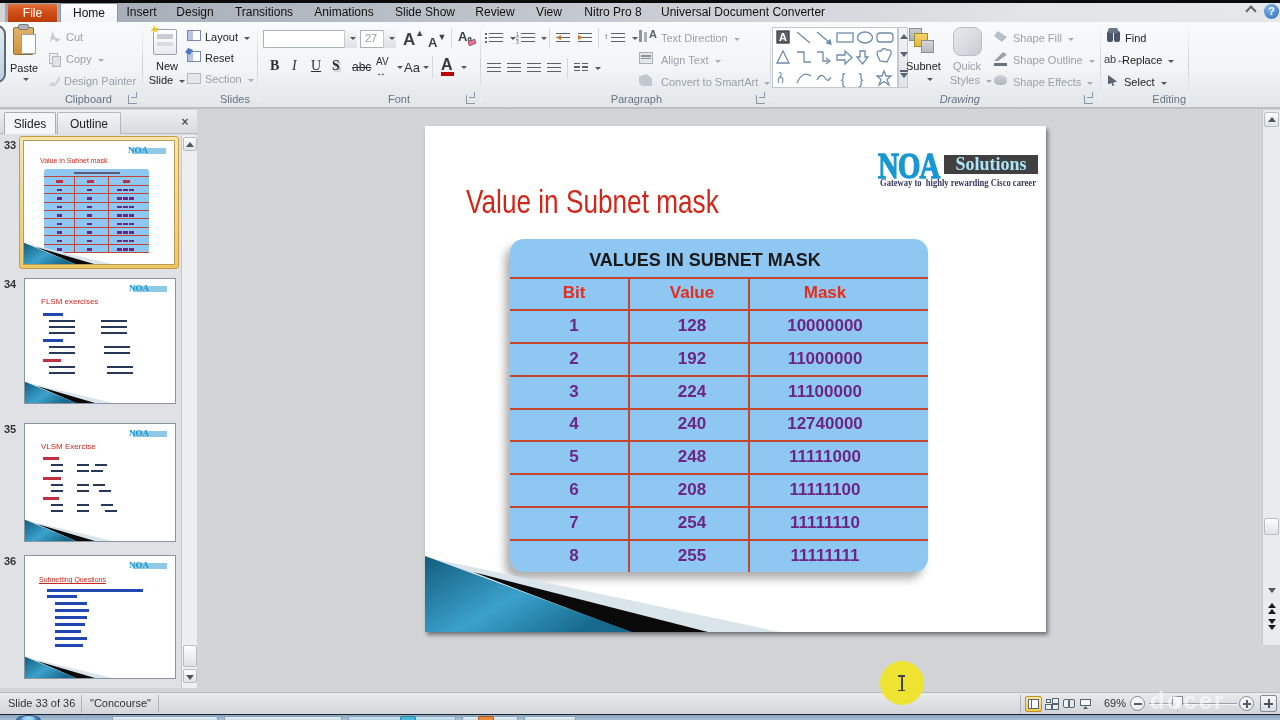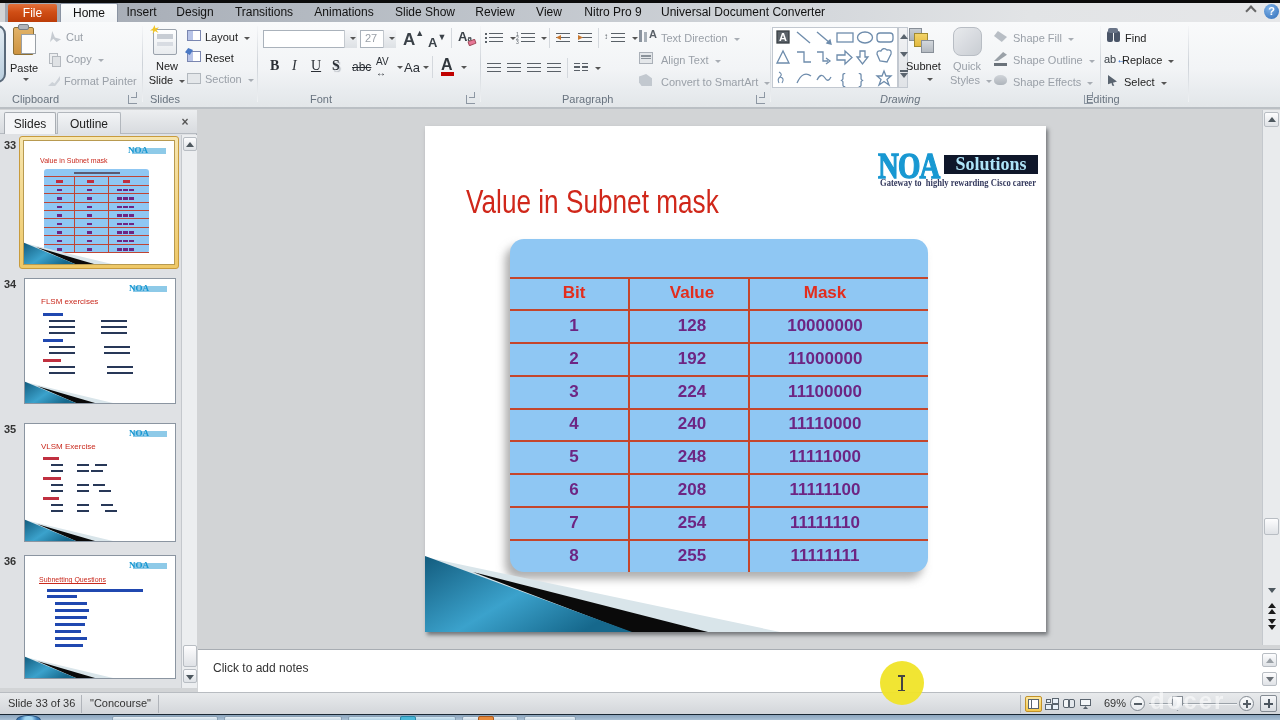--- a/index.html
+++ b/index.html
@@ -13,21 +13,21 @@
 .tab { position:absolute; top:0; height:19px; font-size:12px; color:#111; text-align:center; line-height:19px; white-space:nowrap; }
 #filetab { left:3px; top:1px; width:49px; height:18px; background:linear-gradient(#e2703a,#d04e15 45%,#bc3c08); color:#fff; border-radius:2px 2px 0 0; line-height:18px; }
 #hometab { left:55px; top:0px; width:58px; height:19px; background:linear-gradient(#fbfcfd,#f2f4f6); border:1px solid #8a93a2; border-bottom:none; border-radius:2px 2px 0 0; }
 #ribbonchev { left:1243px; top:5px; width:16px; height:11px; }
 #helpbtn { left:1264px; top:4px; width:15px; height:15px; border-radius:50%; background:radial-gradient(circle at 35% 30%,#7fb2e8,#2e6cb8); color:#fff; font-size:11px; font-weight:bold; text-align:center; line-height:15px; }
 
 
 #ribbon { left:0; top:22px; width:1280px; height:86px; background:linear-gradient(180deg,#f9fafb 0%,#f2f4f6 55%,#e9ecef 80%,#e2e6e9 100%); border-bottom:1px solid #c0c4c9; }
 #ribbon:after { content:""; position:absolute; left:0; bottom:-2px; width:100%; height:2px; background:#babfc4; }
 .gsep { position:absolute; top:4px; width:1px; height:76px; background:linear-gradient(#f5f6f8,#cdd2d8 50%,#f0f2f4); }
-.glabel { position:absolute; top:71px; height:14px; font-size:11px; color:#68737f; text-align:left; width:100px; }
+.glabel { position:absolute; top:71px; height:14px; font-size:11px; color:#68737f; text-align:right; width:100px; }
 .launcher { position:absolute; width:9px; height:9px; border-left:1px solid #8d97a3; border-bottom:1px solid #8d97a3; }
 .launcher:after { content:""; position:absolute; left:2px; top:-3px; width:5px; height:5px; border-right:1px solid #8d97a3; border-bottom:1px solid #8d97a3; }
 .btxt { position:absolute; font-size:11px; color:#222; white-space:nowrap; }
 .gtxt { position:absolute; font-size:11px; color:#9aa0a8; white-space:nowrap; }
 .darr { display:inline-block; width:0; height:0; border-left:3px solid transparent; border-right:3px solid transparent; border-top:3px solid #555; vertical-align:middle; margin-left:3px; }
 .garr { border-top-color:#a8adb4; }
 .lines { width:14px; height:10px; background:repeating-linear-gradient(180deg,#5a6168 0 1.5px,transparent 1.5px 4px); }
 
 
 #panel { left:0; top:110px; width:197px; height:578px; background:#dfe1e4; border-right:1px solid #a8adb3; }
@@ -38,21 +38,21 @@
 #pclose { position:absolute; right:5px; top:5px; width:14px; height:14px; color:#555; font-size:12px; line-height:14px; text-align:center; font-weight:bold; }
 .thumbnum { position:absolute; left:4px; font-size:11px; font-weight:bold; color:#333; }
 .thumb { position:absolute; left:24px; width:152px; background:#fff; border:1px solid #8b95a1; }
 .tred { position:absolute; color:#c9281c; white-space:nowrap; }
 .minibar { position:absolute; background:#1b9ad2; }
 
 
 #slide { left:425px; top:126px; width:621px; height:506px; background:#fff; box-shadow:2px 3px 4px rgba(90,94,98,0.8); }
 #stitle { position:absolute; left:41px; top:56px; font-size:34px; color:#d0271a; transform:scaleX(0.77); transform-origin:left center; white-space:nowrap; }
 #logo-noa { position:absolute; left:453px; top:19px; font-family:"Liberation Serif",serif; font-weight:bold; font-size:36px; color:#1898d2; -webkit-text-stroke:1.3px #1898d2; letter-spacing:-1px; transform:scaleX(0.80); transform-origin:left top; }
-#logo-sol { position:absolute; left:519px; top:29px; width:94px; height:19px; background:#0f172a; color:#aee4f8; font-family:"Liberation Serif",serif; font-weight:bold; font-size:18px; text-align:center; line-height:19px; }
+#logo-sol { position:absolute; left:519px; top:29px; width:94px; height:19px; background:#404040; color:#aee4f8; font-family:"Liberation Serif",serif; font-weight:bold; font-size:18px; text-align:center; line-height:19px; }
 #logo-tag { position:absolute; left:455px; top:52px; font-family:"Liberation Serif",serif; font-weight:bold; font-size:9.5px; color:#353a5e; white-space:nowrap; transform:scaleX(0.90); transform-origin:left center; }
 #vtable { position:absolute; left:85px; top:113px; width:418px; height:333px; background:#8fc7f3; border-radius:14px; box-shadow:-5px 7px 9px rgba(110,110,110,0.55); }
 .hline { position:absolute; left:0; width:418px; height:2px; background:#c4462c; }
 .vline { position:absolute; top:38px; width:2px; height:295px; background:#c4462c; }
 .trow { position:absolute; width:100%; font-weight:bold; font-size:17px; }
 .c1 { position:absolute; left:0px; width:118px; text-align:center; padding-left:10px; }
 .c2 { position:absolute; left:118px; width:120px; text-align:center; padding-left:8px; }
 .c3 { position:absolute; left:238px; width:180px; text-align:center; padding-right:26px; }
 .purp { color:#6d2583; }
 
@@ -77,21 +77,21 @@
   <div class="abs" id="tabbar">
     <div id="filetab" class="tab">File</div>
     <div id="hometab" class="tab">Home</div>
     <div class="tab" style="left:118px;width:37px;">Insert</div>
     <div class="tab" style="left:168px;width:44px;">Design</div>
     <div class="tab" style="left:226px;width:66px;">Transitions</div>
     <div class="tab" style="left:306px;width:66px;">Animations</div>
     <div class="tab" style="left:388px;width:64px;">Slide Show</div>
     <div class="tab" style="left:468px;width:44px;">Review</div>
     <div class="tab" style="left:528px;width:32px;">View</div>
-    <div class="tab" style="left:576px;width:64px;">Nitro Pro 9</div>
+    <div class="tab" style="left:576px;width:64px;">Nitro Pro 8</div>
     <div class="tab" style="left:656px;width:158px;">Universal Document Converter</div>
   </div>
   <div class="abs" id="ribbonchev">
       <div style="width:8px;height:8px;border-left:2px solid #666;border-top:2px solid #666;transform:rotate(45deg);margin:2px auto;"></div>
     </div>
   <div class="abs" id="helpbtn">?</div>
 
   
   <div class="abs" style="left:-16px;top:25px;width:22px;height:58px;background:linear-gradient(135deg,#eef4f8,#b9cede);border:2px solid #5a6a7a;border-radius:0 9px 9px 0;z-index:5;"></div>
 
@@ -109,21 +109,21 @@
     <div class="abs" style="left:18px;top:2px;width:11px;height:6px;background:#b0b4ba;border:1px solid #787d84;border-radius:2px;"></div>
     <div class="abs" style="left:21px;top:12px;width:15px;height:20px;background:#fdfdfd;border:1px solid #9aa0a6;"></div>
     <div class="btxt" style="left:10px;top:40px;">Paste</div>
     <div class="abs darr" style="left:20px;top:56px;"></div>
     <div class="abs" style="left:50px;top:9px;width:11px;height:11px;background:#c6cbd1;clip-path:polygon(20% 0,45% 60%,100% 75%,60% 100%,30% 70%,0 100%,10% 55%);"></div>
     <div class="gtxt" style="left:66px;top:9px;">Cut</div>
     <div class="abs" style="left:49px;top:31px;width:9px;height:11px;background:#eceef0;border:1px solid #b4b9bf;"></div>
     <div class="abs" style="left:52px;top:34px;width:9px;height:11px;background:#dfe2e5;border:1px solid #b4b9bf;"></div>
     <div class="gtxt" style="left:66px;top:31px;">Copy <span class="darr garr"></span></div>
     <div class="abs" style="left:48px;top:54px;width:12px;height:10px;background:#cdd2d8;clip-path:polygon(0 100%,35% 60%,55% 75%,100% 0,100% 40%,60% 100%);"></div>
-    <div class="gtxt" style="left:64px;top:53px;">Format Painter</div>
+    <div class="gtxt" style="left:64px;top:53px;">Design Painter</div>
     <div class="glabel" style="left:12px;">Clipboard</div>
     <div class="launcher" style="left:128px;top:73px;"></div>
 
     <div class="abs" style="left:153px;top:7px;width:24px;height:26px;background:linear-gradient(#ffffff,#e8ebee);border:1px solid #9aa2ac;border-radius:2px;"></div>
     <div class="abs" style="left:157px;top:12px;width:16px;height:5px;background:#c8cdd4;"></div>
     <div class="abs" style="left:157px;top:20px;width:16px;height:4px;background:#d8dce2;"></div>
     <div class="abs" style="left:150px;top:3px;width:9px;height:9px;background:#f0c52a;clip-path:polygon(50% 0,60% 35%,100% 25%,72% 55%,95% 90%,55% 68%,30% 100%,35% 62%,0 60%,32% 40%);"></div>
     <div class="btxt" style="left:146px;top:38px;width:42px;text-align:center;">New</div>
     <div class="btxt" style="left:146px;top:52px;width:42px;text-align:center;">Slide <span class="darr"></span></div>
     <div class="abs" style="left:187px;top:8px;width:14px;height:11px;background:#fff;border:1px solid #7a86b0;"></div>
@@ -379,20 +379,21 @@
       </defs>
     </svg>
 
   
   <div class="abs" id="slide">
     <div id="stitle">Value in Subnet mask</div>
     <div id="logo-noa">NOA</div>
     <div id="logo-sol">Solutions</div>
     <div id="logo-tag">Gateway to&nbsp; highly rewarding Cisco career</div>
     <div id="vtable">
+      <div class="trow" style="top:11px;left:-14px;text-align:center;font-size:18px;color:#1a1a1a;">VALUES IN SUBNET MASK</div>
       <div class="hline" style="top:38px;"></div>
       <div class="trow" style="top:44px;color:#e32d1d;">
           <span class="c1">Bit</span>
           <span class="c2">Value</span>
           <span class="c3">Mask</span>
         </div>
       <div class="hline" style="top:70px;"></div>
       <div class="trow purp" style="top:77px;">
           <span class="c1">1</span>
           <span class="c2">128</span>
@@ -407,21 +408,21 @@
       <div class="hline" style="top:136px;"></div>
       <div class="trow purp" style="top:143px;">
           <span class="c1">3</span>
           <span class="c2">224</span>
           <span class="c3">11100000</span>
         </div>
       <div class="hline" style="top:169px;"></div>
       <div class="trow purp" style="top:175px;">
           <span class="c1">4</span>
           <span class="c2">240</span>
-          <span class="c3">11110000</span>
+          <span class="c3">12740000</span>
         </div>
       <div class="hline" style="top:201px;"></div>
       <div class="trow purp" style="top:208px;">
           <span class="c1">5</span>
           <span class="c2">248</span>
           <span class="c3">11111000</span>
         </div>
       <div class="hline" style="top:234px;"></div>
       <div class="trow purp" style="top:241px;">
           <span class="c1">6</span>
@@ -470,29 +471,20 @@
       <div class="uarr" style="margin:2px auto 0;border-bottom-color:#1a1a1a;"></div>
         <div class="uarr" style="margin:1px auto 0;border-bottom-color:#1a1a1a;"></div>
     </div>
     <div class="abs" style="left:1px;top:507px;width:15px;height:20px;">
       <div class="dnarr" style="margin:2px auto 0;border-top-color:#1a1a1a;"></div>
         <div class="dnarr" style="margin:1px auto 0;border-top-color:#1a1a1a;"></div>
     </div>
   </div>
 
   
-  <div class="abs" id="notes">
-    <div style="position:absolute;left:15px;top:11px;font-size:12px;color:#333;">Click to add notes</div>
-    <div class="abs" style="left:1064px;top:3px;width:15px;height:14px;background:linear-gradient(#fdfdfe,#dfe2e6);border:1px solid #b8bdc3;border-radius:2px;">
-        <div class="uarr" style="margin:4px auto;border-bottom-color:#9aa0a6;"></div>
-      </div>
-    <div class="abs" style="left:1064px;top:22px;width:15px;height:14px;background:linear-gradient(#fdfdfe,#dfe2e6);border:1px solid #b8bdc3;border-radius:2px;">
-        <div class="dnarr" style="margin:4px auto;border-top-color:#6a7076;"></div>
-      </div>
-  </div>
 
   
   <div class="abs" id="ycircle"></div>
   <div class="abs" id="ibeam" style="top:675px;">
     <div style="position:absolute;left:1px;top:0;width:1.5px;height:16px;background:#444;"></div>
     <div style="position:absolute;left:-2px;top:0;width:7px;height:1.5px;background:#444;"></div>
     <div style="position:absolute;left:-2px;top:14.5px;width:7px;height:1.5px;background:#444;"></div>
   </div>
 
   

